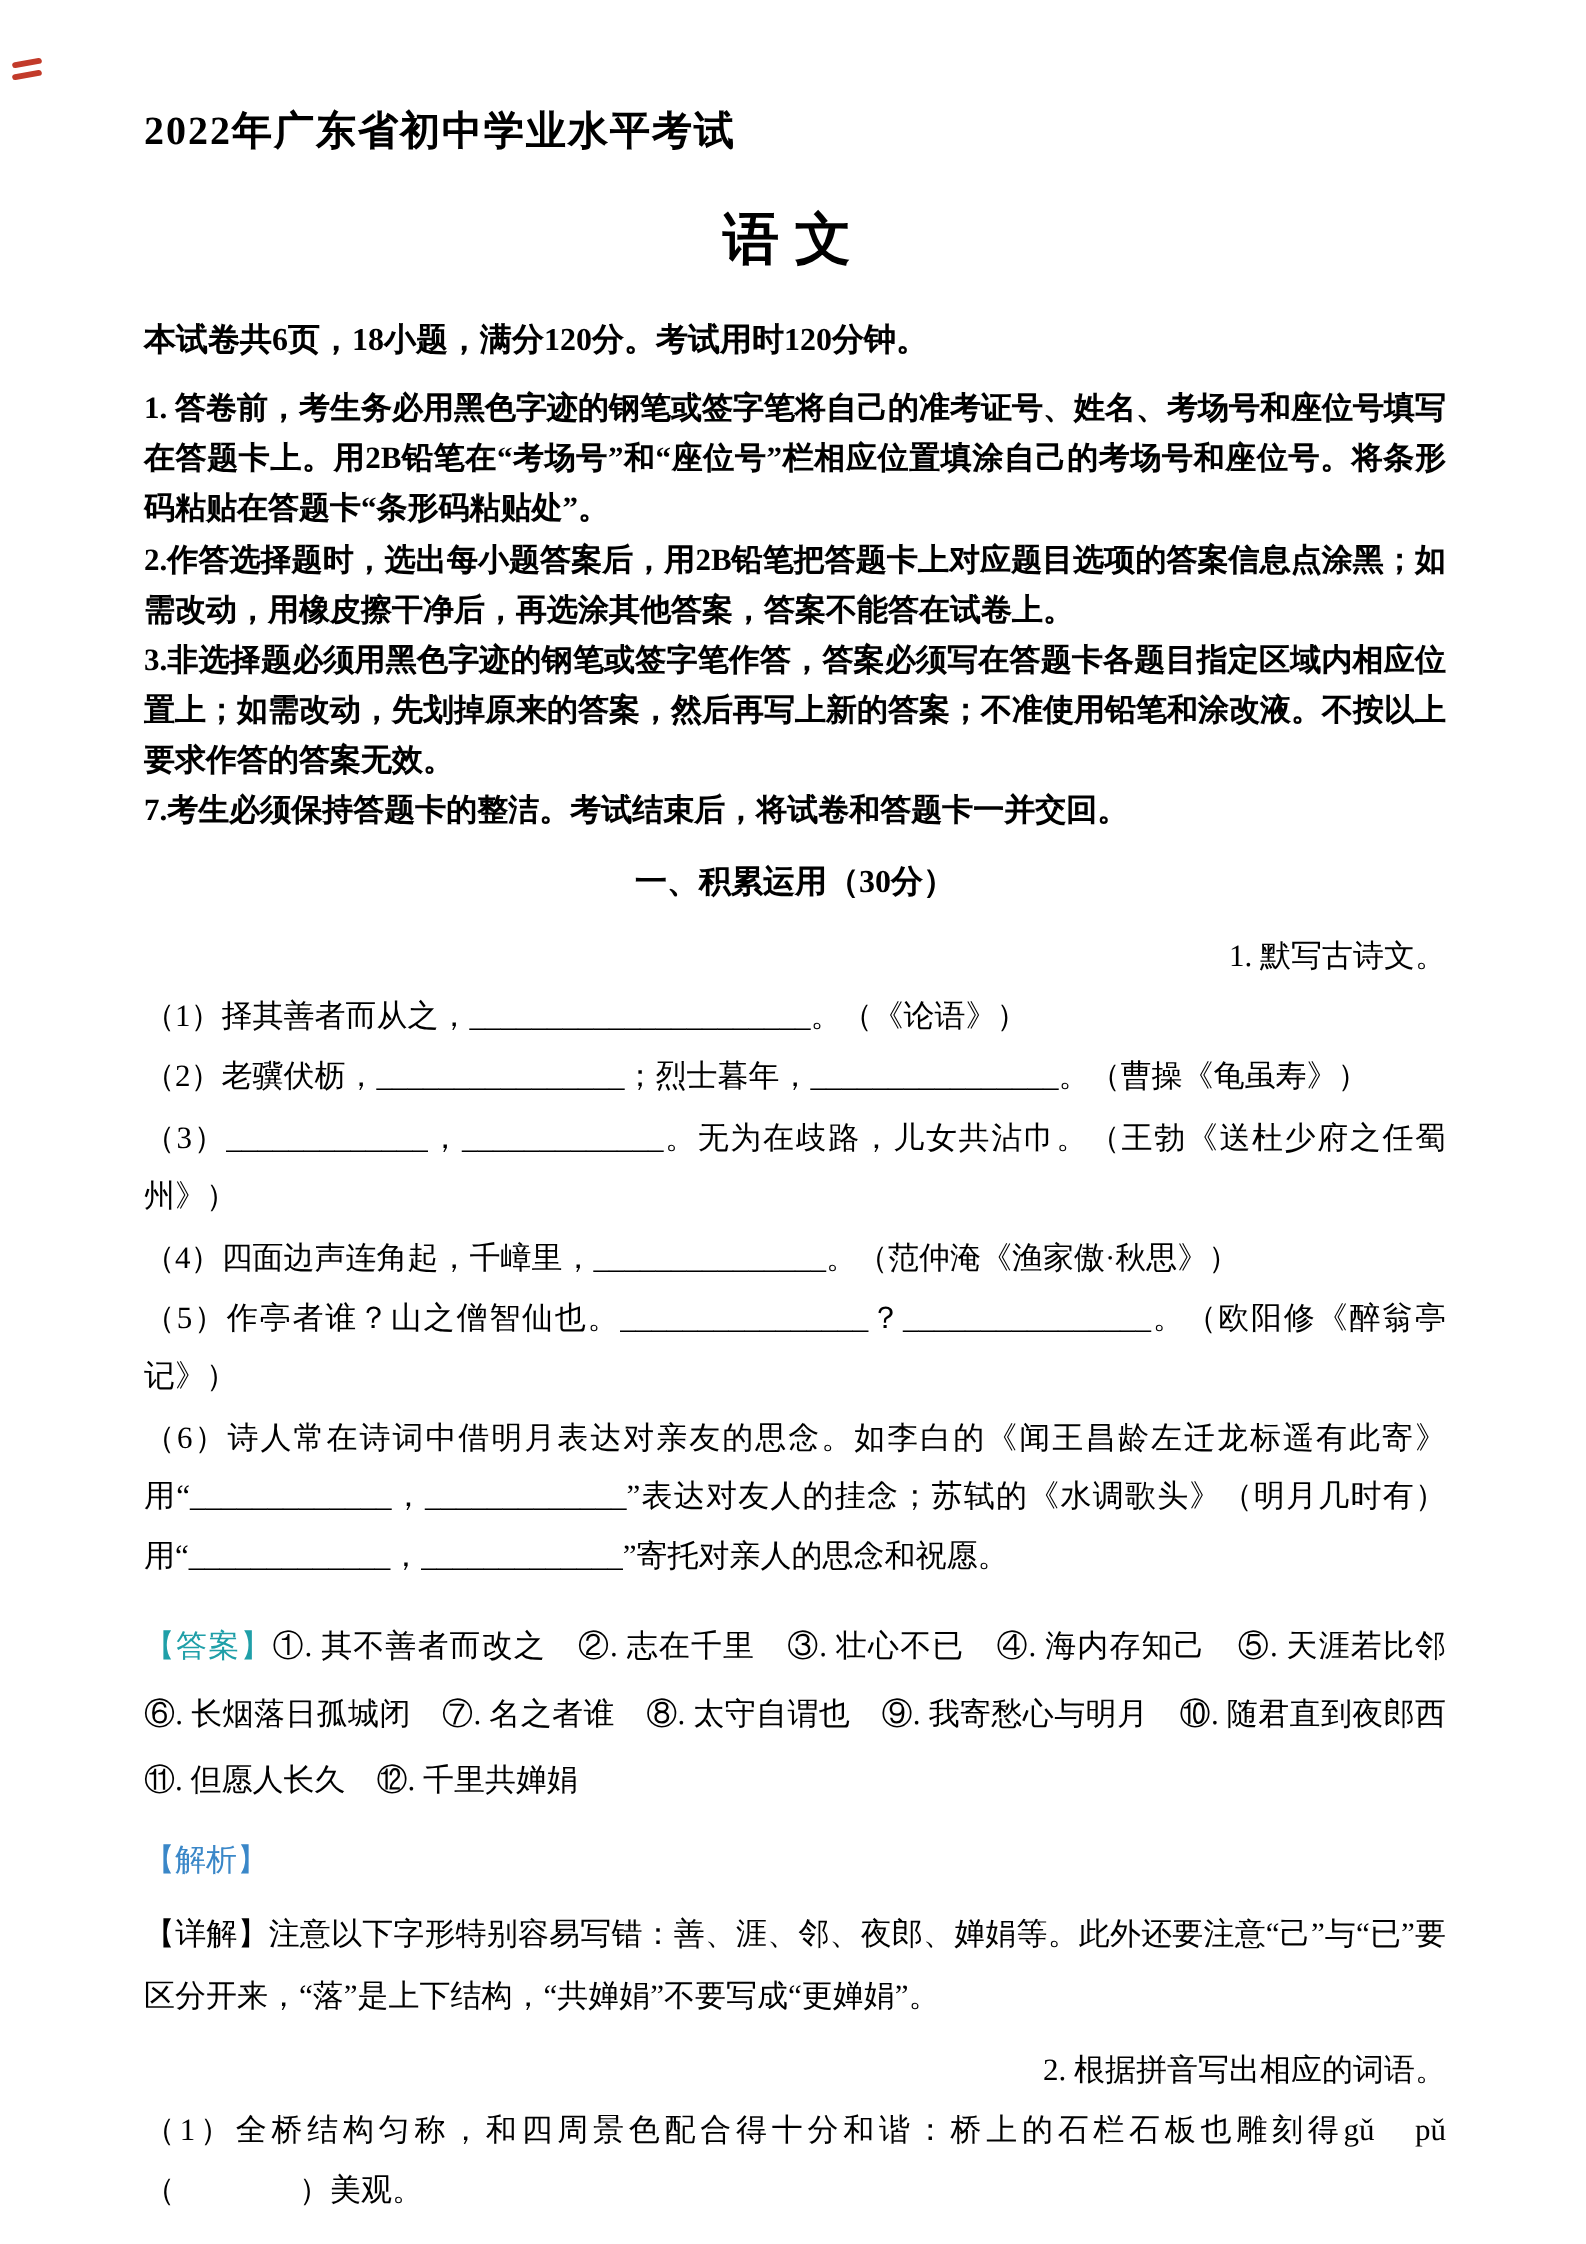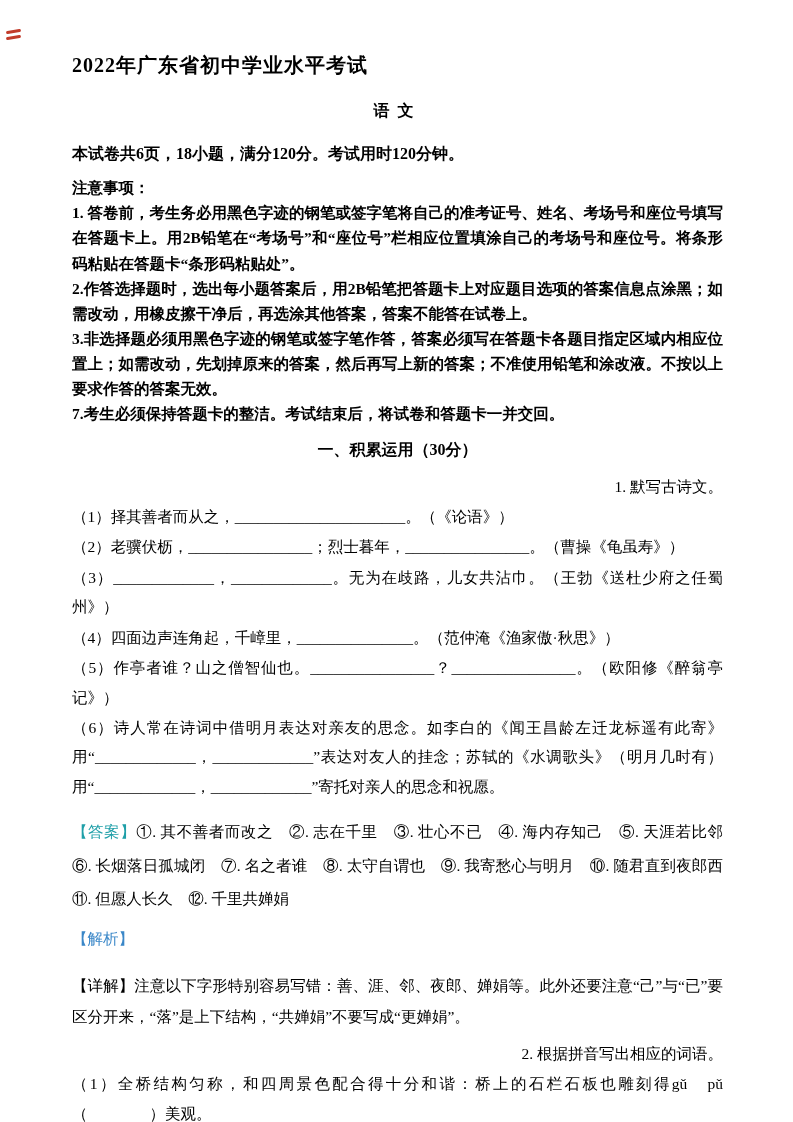--- a/index.html
+++ b/index.html
@@ -1,48 +1,47 @@
 <!DOCTYPE html>
 <html style="--answer_label: #1f9fa8; --analysis_label: #3a87c8; --footer_text: #2b2b2b; --artifact_red: #c23b2a;"><head>
 <meta charset="utf-8">
 <style>
   html, body { margin: 0; padding: 0; background: #ffffff; }
   body { width: 793px; font-family: "Liberation Serif", "DejaVu Serif", serif; color: #000; }
   .page { position: relative; width: 793px; min-height: 1122px; padding: 52px 70px 95px 72px; box-sizing: border-box; background: #fff; }
   .artifact { position: absolute; left: 6px; top: 30px; width: 15px; height: 14px; }
   .artifact i { display: block; height: 3px; background: var(--artifact_red, #c23b2a); margin-bottom: 3px; transform: rotate(-10deg); border-radius: 2px; }
   .title { font-size: 20px; font-weight: bold; letter-spacing: 1px; margin: 0 0 22px 0; }
-  .subject { font-size: 16px; font-weight: bold; text-align: center; letter-spacing: 8px; margin: 0 0 18px 0; }
+  .subject { font-size: 28px; font-weight: bold; text-align: center; letter-spacing: 8px; margin: 0 0 18px 0; }
   .info { font-size: 16px; font-weight: bold; text-align: left; margin: 0 0 8px 0; line-height: 1.7; }
   p { margin: 0; font-size: 15.5px; line-height: 1.62; text-align: justify; }
   .bold { font-weight: bold; }
   .section { font-size: 16px; font-weight: bold; margin-top: 10px; line-height: 1.8; text-align: center; }
   .stem { margin-top: 8px; line-height: 1.8; text-align: right; }
   .part { margin-top: 1px; line-height: 1.9; }
   .answer { margin-top: 14px; line-height: 2.15; }
   .answer-label { color: var(--answer_label, #1f9fa8); }
   .analysis { margin-top: 8px; line-height: 2; }
   .analysis-label { color: var(--analysis_label, #3a87c8); }
-  .detail { margin-top: 16px; line-height: 2; }
+  .detail { margin-top: 6px; line-height: 2; }
 </style>
 </head>
 <body>
 
 <div class="page">
 
   <div class="artifact">
       <i></i>
       <i></i>
     </div>
 
   <div class="title">2022年广东省初中学业水平考试</div>
   <div class="subject">语文</div>
   <div class="info">本试卷共6页，18小题，满分120分。考试用时120分钟。</div>
 
-  <p class="bold">注意事项：</p>
   <p class="bold">1. 答卷前，考生务必用黑色字迹的钢笔或签字笔将自己的准考证号、姓名、考场号和座位号填写在答题卡上。用2B铅笔在“考场号”和“座位号”栏相应位置填涂自己的考场号和座位号。将条形码粘贴在答题卡“条形码粘贴处”。</p>
   <p class="bold">2.作答选择题时，选出每小题答案后，用2B铅笔把答题卡上对应题目选项的答案信息点涂黑；如需改动，用橡皮擦干净后，再选涂其他答案，答案不能答在试卷上。</p>
   <p class="bold">3.非选择题必须用黑色字迹的钢笔或签字笔作答，答案必须写在答题卡各题目指定区域内相应位置上；如需改动，先划掉原来的答案，然后再写上新的答案；不准使用铅笔和涂改液。不按以上要求作答的答案无效。</p>
   <p class="bold">7.考生必须保持答题卡的整洁。考试结束后，将试卷和答题卡一并交回。</p>
 
   <p class="section">一、积累运用（30分）</p>
 
   <p class="stem">1. 默写古诗文。</p>
   <p class="part">（1）择其善者而从之，______________________。（《论语》）</p>
   <p class="part">（2）老骥伏枥，________________；烈士暮年，________________。（曹操《龟虽寿》）</p>

